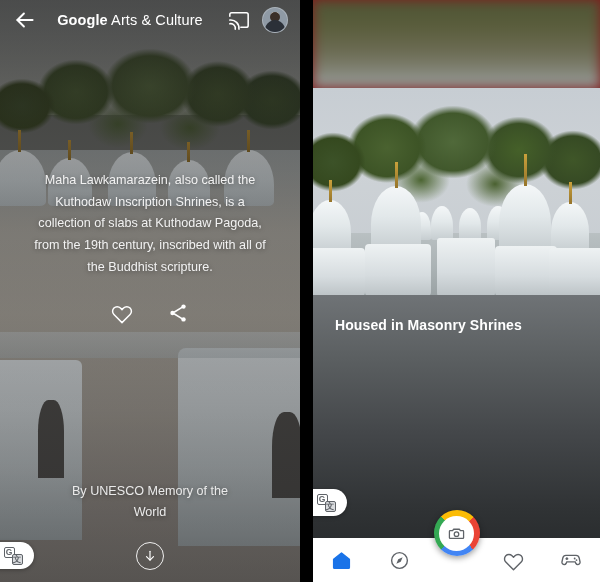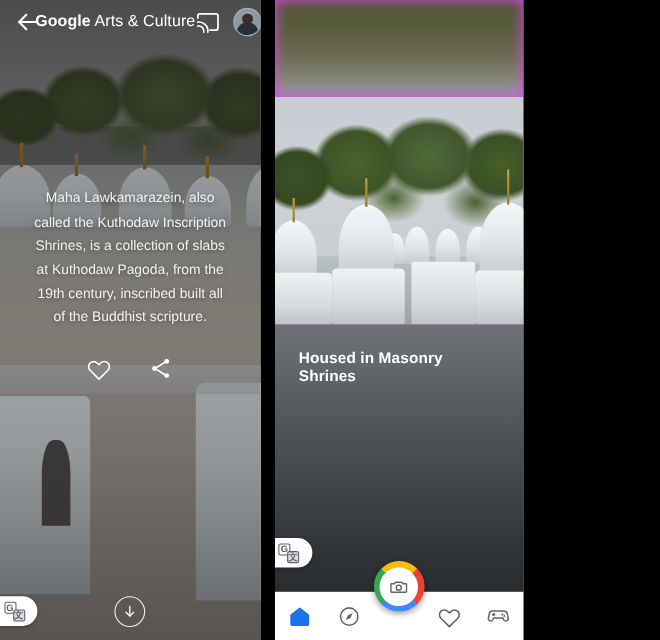--- a/index.html
+++ b/index.html
@@ -1,19 +1,19 @@
 <!DOCTYPE html>
 <html><head>
 <meta charset="utf-8">
 <style>
   * { margin:0; padding:0; box-sizing:border-box; }
   html,body { width:600px; height:582px; background:#000; overflow:hidden; }
   body { font-family:"Liberation Sans", sans-serif; -webkit-font-smoothing:antialiased; }
 
-  .screens { position:relative; width:476px; height:582px; display:flex; background:#000; }
+  .screens { position:relative; width:600px; height:582px; display:flex; background:#000; }
 
   
   .phone-left {
     position:relative; width:300px; height:582px; overflow:hidden; background:#6b6b66;
   }
   .photo-left { position:absolute; inset:0; }
   .pl-sky {
     position:absolute; left:0; right:0; top:0; height:115px;
     background:linear-gradient(180deg,#8d8d8a 0%,#93938e 45%,#9c9c95 100%);
   }
@@ -115,21 +115,21 @@
     display:flex; align-items:center; justify-content:center;
     font-size:8.5px; color:#5f6368; font-weight:700; line-height:1;
   }
   .gt-a { left:0; top:0; width:11px; height:11px; }
   .gt-b { right:0; bottom:0; width:11px; height:11px; background:#d9dbde; }
 
   
   .gutter { width:13px; height:582px; background:#000; flex:0 0 13px; }
 
   
-  .phone-right { position:relative; width:287px; height:582px; overflow:hidden; background:#d946ef; }
+  .phone-right { position:relative; width:287px; height:582px; overflow:hidden; background:#7f1d1d; }
   .pr-blur {
     position:absolute; left:0; right:0; top:0; height:88px;
     background:linear-gradient(180deg,#4e5434 0%,#5a5d3c 30%,#6b6b53 58%,#7f8070 78%,#9aa0a0 100%);
     filter:blur(6px);
   }
   .pr-photo { position:absolute; left:0; right:0; top:88px; height:207px; overflow:hidden; }
   .pr-sky {
     position:absolute; inset:0;
     background:linear-gradient(180deg,#c7cdd3 0%,#cdd2d6 40%,#c5cbd0 100%);
   }
@@ -228,35 +228,36 @@
         <svg class="cast-icon" viewBox="0 0 24 24" fill="none" stroke="#ffffff" stroke-width="1.7" stroke-linecap="round" stroke-linejoin="round">
           <path d="M2 16.1a5 5 0 0 1 5.9 5.9"></path>
             <path d="M2 12.05A9 9 0 0 1 11.95 22"></path>
           <path d="M2 8V6a2 2 0 0 1 2-2h16a2 2 0 0 1 2 2v12a2 2 0 0 1-2 2h-6"></path>
         </svg>
       </div>
       <div class="avatar"></div>
     </div>
 
     <div class="hero-content">
-      <div class="hero-desc">Maha Lawkamarazein, also called the Kuthodaw Inscription Shrines, is a collection of slabs at Kuthodaw Pagoda, from the 19th century, inscribed built all of the Buddhist scripture.</div>
+      <div class="hero-desc">Maha Lawkamarazein, also called the Kuthodaw Inscription Shrines, is a collection of slabs at Kuthodaw Pagoda, from the 19th century, inscribed with all of the Buddhist scripture.</div>
       <div class="hero-actions">
         <svg class="act-icon" viewBox="0 0 24 24" fill="none" stroke="#ffffff" stroke-width="1.6" stroke-linecap="round" stroke-linejoin="round">
           <path d="M20.8 6.6a5 5 0 0 0-7.1 0L12 8.3l-1.7-1.7a5 5 0 1 0-7.1 7.1l8.8 8.8 8.8-8.8a5 5 0 0 0 0-7.1z"></path>
         </svg>
         <svg class="act-icon" viewBox="0 0 24 24" fill="none" stroke="#ffffff" stroke-width="1.7" stroke-linecap="round" stroke-linejoin="round">
           <circle cx="18" cy="5" r="2.4" fill="#ffffff" stroke="none"></circle>
           <circle cx="6" cy="12" r="2.4" fill="#ffffff" stroke="none"></circle>
           <circle cx="18" cy="19" r="2.4" fill="#ffffff" stroke="none"></circle>
           <line x1="8.1" y1="10.9" x2="15.9" y2="6.1"></line>
             <line x1="8.1" y1="13.1" x2="15.9" y2="17.9"></line>
         </svg>
       </div>
     </div>
 
+    <div class="credit">By UNESCO Memory of the World</div>
 
     <div class="scroll-down">
       <svg width="14" height="14" viewBox="0 0 24 24" fill="none" stroke="#ffffff" stroke-width="2" stroke-linecap="round" stroke-linejoin="round">
         <line x1="12" y1="4" x2="12" y2="19"></line>
           <polyline points="6,13 12,19 18,13"></polyline>
       </svg>
     </div>
 
     <div class="translate-pill tp-left">
       <div class="gt-glyph">

